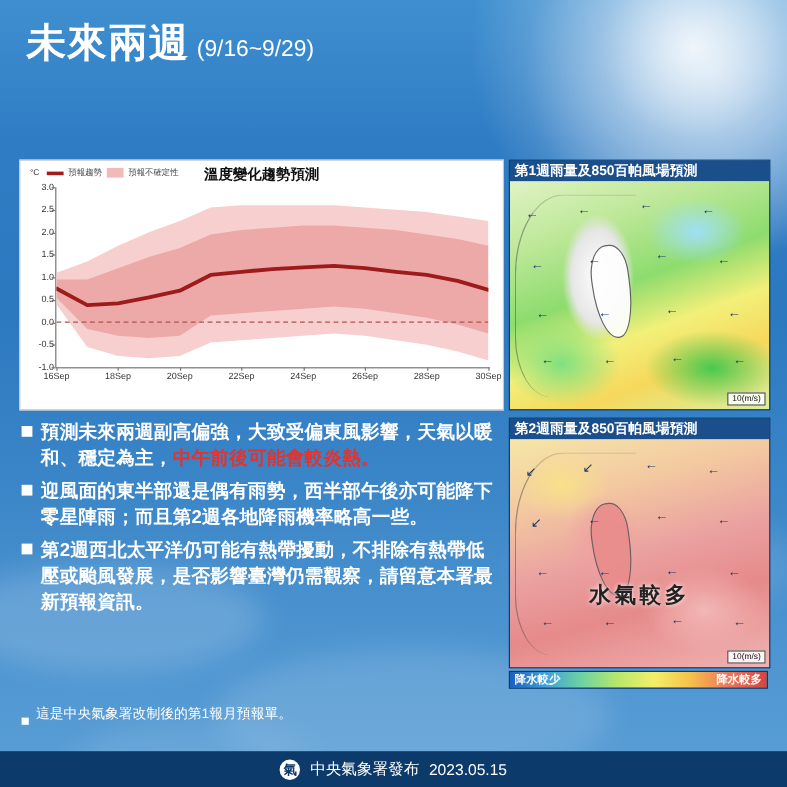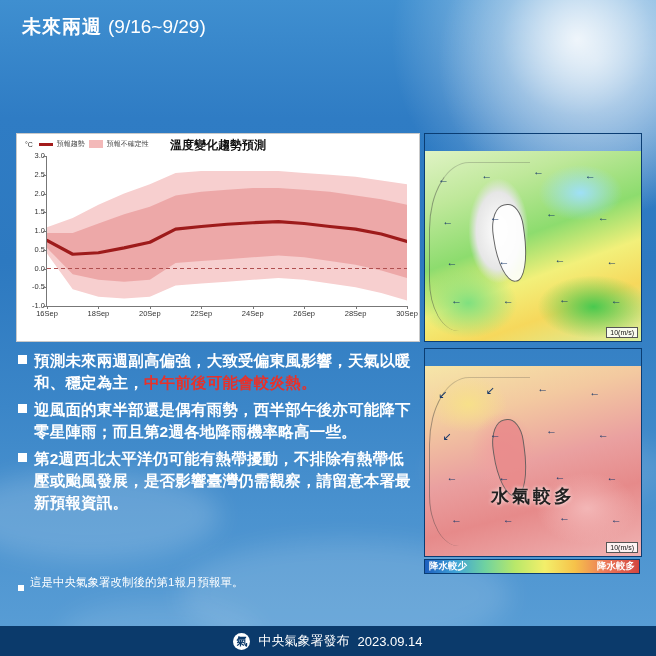--- a/index.html
+++ b/index.html
@@ -25,21 +25,21 @@
   .c4{width:200px;height:70px;left:60px;top:600px;background:rgba(255,255,255,0.10);}
   .sunray{
     position:absolute;right:-60px;top:-60px;width:300px;height:300px;
     background:radial-gradient(circle at 60% 40%, rgba(255,255,255,0.55), rgba(255,255,255,0) 62%);
     pointer-events:none;
   }
 
   
   .header{position:absolute;left:0;top:0;width:656px;}
   .title-row{padding:14px 0 0 22px;color:#fff;}
-  .title-main{font-size:19px;font-weight:bold;letter-spacing:1px;}
+  .title-main{font-size:33px;font-weight:bold;letter-spacing:1px;}
   .title-range{font-size:19px;font-weight:normal;margin-left:6px;}
   .subtitle{
     margin:10px 0 0 22px;color:#fff;font-size:25px;font-weight:bold;letter-spacing:0.5px;
     white-space:nowrap;
   }
   .subtitle .hl{font-size:29px;color:#fff;text-shadow:0 0 6px rgba(0,0,0,.25);}
 
   
   .chart-panel{
     position:absolute;left:16px;top:133px;width:402px;height:207px;
@@ -121,21 +121,21 @@
 
   
   .bullets{position:absolute;left:18px;top:350px;width:400px;color:#fff;}
   .bullet{display:flex;margin-bottom:5px;}
   .bsq{
     width:9px;height:9px;background:#ffffff;flex:0 0 9px;margin:5px 7px 0 0;
   }
   .btxt{font-size:15.5px;line-height:1.42;font-weight:bold;letter-spacing:0.2px;}
   .btxt .red{color:#e8312a;}
   .foot{position:absolute;left:18px;top:575px;width:420px;color:#fff;}
-  .foot .fline{display:flex;align-items:flex-end;margin-bottom:3px;}
+  .foot .fline{display:flex;align-items:flex-end;margin-bottom:3px;margin-top:13px;}
   .fsq{width:6px;height:6px;background:#fff;flex:0 0 6px;margin:5px 6px 0 0;}
   .ftxt{font-size:11.5px;line-height:1.35;}
 
   
   .bottombar{
     position:absolute;left:0;bottom:0;width:656px;height:30px;
     background:#0b3a6b;color:#fff;display:flex;align-items:center;justify-content:center;gap:8px;
     font-size:13px;
   }
   .cwalogo{
@@ -213,20 +213,21 @@
       <div class="tickmark" style="left: 81.4286px;"></div>
       <div class="tickmark" style="left: 132.857px;"></div>
       <div class="tickmark" style="left: 184.286px;"></div>
       <div class="tickmark" style="left: 235.714px;"></div>
       <div class="tickmark" style="left: 287.143px;"></div>
       <div class="tickmark" style="left: 338.571px;"></div>
       <div class="tickmark" style="left: 390px;"></div>
     </div>
 
   <div class="map-panel map1">
+    <div class="map-head">第1週雨量及850百帕風場預測</div>
     <div class="map-body m1body">
       <div class="coast"></div>
       <div class="island"></div>
       <div class="arrowlayer">
         <div class="arrow" style="left:6%;top:12%">←</div>
         <div class="arrow" style="left:26%;top:10%">←</div>
         <div class="arrow" style="left:50%;top:8%">←</div>
         <div class="arrow" style="left:74%;top:10%">←</div>
         <div class="arrow" style="left:8%;top:34%">←</div>
         <div class="arrow" style="left:30%;top:32%">←</div>
@@ -239,20 +240,21 @@
         <div class="arrow" style="left:12%;top:76%">←</div>
         <div class="arrow" style="left:36%;top:76%">←</div>
         <div class="arrow" style="left:62%;top:75%">←</div>
         <div class="arrow" style="left:86%;top:76%">←</div>
       </div>
       <div class="scalebar">10(m/s)</div>
     </div>
   </div>
 
   <div class="map-panel map2">
+    <div class="map-head">第2週雨量及850百帕風場預測</div>
     <div class="map-body m2body">
       <div class="coast"></div>
       <div class="island" style="background:#e98a8a;opacity:.85;"></div>
       <div class="arrowlayer">
         <div class="arrow" style="left:6%;top:12%">↙</div>
         <div class="arrow" style="left:28%;top:10%">↙</div>
         <div class="arrow" style="left:52%;top:9%">←</div>
         <div class="arrow" style="left:76%;top:11%">←</div>
         <div class="arrow" style="left:8%;top:34%">↙</div>
         <div class="arrow" style="left:30%;top:33%">←</div>
@@ -295,15 +297,15 @@
   <div class="foot" id="footnotes">
       <div class="fline">
         <div class="fsq"></div>
         <div class="ftxt">這是中央氣象署改制後的第1報月預報單。</div>
       </div>
     </div>
 
   <div class="bottombar">
     <span class="cwalogo">氣</span>
     <span>中央氣象署發布</span>
-    <span>2023.09.14</span>
+    <span>2023.05.15</span>
   </div>
 </div>
 
 </body></html>

